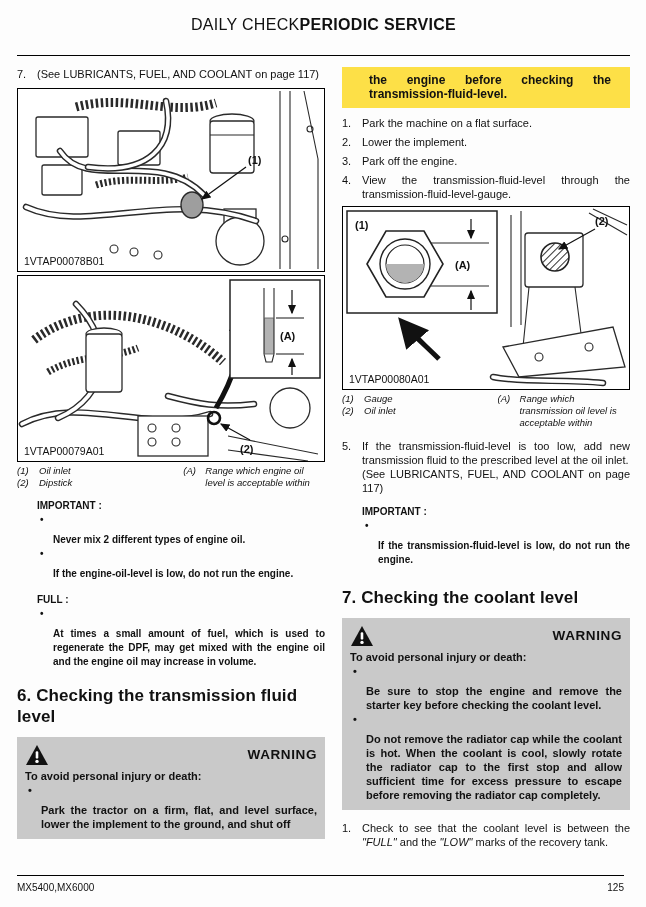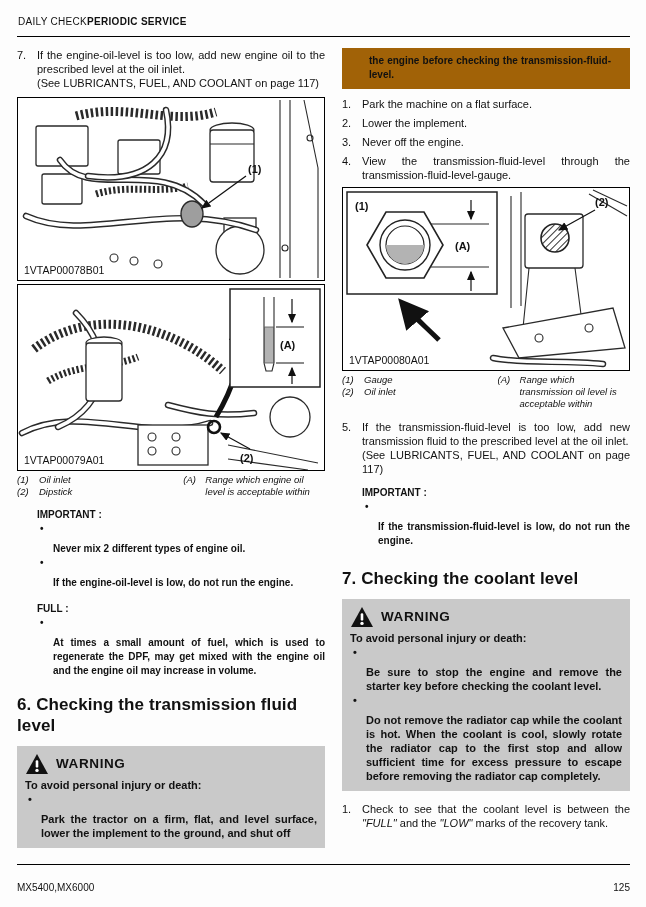--- a/index.html
+++ b/index.html
@@ -3,22 +3,22 @@
 <meta charset="utf-8">
 <style>
   * { margin:0; padding:0; box-sizing:border-box; }
   html,body { background:#e8e8e8; }
   body { font-family:"Liberation Sans", sans-serif; color:#111; }
   .page {
     position:relative; width:646px; height:907px; background:#fdfdfd;
     margin:0 auto; padding:12px 16px 0 17px; overflow:hidden;
   }
   
-  .hdr { display:flex; justify-content:flex-start; align-items:flex-end;
-         font-size:10px; padding:4px 1px 9px 1px; border-bottom:1.8px solid #000; }
+  .hdr { display:flex; justify-content:center; align-items:flex-end;
+         font-size:16px; padding:4px 1px 21px 1px; border-bottom:1.8px solid #000; }
   .hdr .l { letter-spacing:.3px; }
   .hdr .r { font-weight:bold; letter-spacing:.3px; }
   
   .cols { display:flex; gap:17px; margin-top:11px; }
   .colL { width:308px; flex:none; }
   .colR { width:288px; flex:none; }
   
   .bt { font-size:11px; line-height:14px; }
   .jt { text-align:justify; }
   .numitem { display:flex; margin-bottom:7px; }
@@ -47,28 +47,28 @@
   .impnote { margin:0 0 12px 20px; font-size:10px; line-height:14px; }
   .impnote .lbl { font-weight:bold; }
   .bullet { display:flex; font-weight:bold; }
   .bullet .dot { width:16px; flex:none; text-align:left; padding-left:3px; }
   .bullet .btxt { flex:1;margin-top:20px; }
   
   .h2 { font-size:17px; font-weight:bold; line-height:21px; margin:12px 0 10px 0;
         letter-spacing:.1px; }
   
   .warn { background:#c9c9c9; padding:7px 8px 8px 8px; font-size:11px; line-height:14px; }
-  .warn .whead { display:flex; align-items:center; gap:7px; margin-bottom:3px; }
+  .warn .whead { display:flex; align-items:center; gap:0; margin-bottom:3px;justify-content:space-between; }
   .warn .wword { font-weight:bold; font-size:13.5px; letter-spacing:.6px; }
   .warn .intro { font-weight:bold; }
-  .grayCont { background:#a16207; padding:6px 19px 7px 27px; font-weight:bold;
-              font-size:10px; line-height:14px; margin-bottom:8px; }
-  
-  .ftr { position:absolute; left:17px; right:16px; bottom:14px;
-         border-top:1.4px solid #000; padding-top:17px;
+  .grayCont { background:#fde047; padding:6px 19px 7px 27px; font-weight:bold;
+              font-size:12px; line-height:14px; margin-bottom:8px; }
+  
+  .ftr { position:absolute; left:17px; right:22px; bottom:14px;
+         border-top:1.4px solid #000; padding-top:6px;
          display:flex; justify-content:space-between; align-items:flex-start; }
   .ftr .fl { font-size:10px; }
   .ftr .fp { font-size:10px; }
   .it { font-style:italic; }
   .warnicon { flex:none; }
 </style>
 </head>
 <body>
 
 <div class="page">
@@ -78,21 +78,20 @@
     <span class="r">PERIODIC SERVICE</span>
   </div>
 
   <div class="cols">
 
     <div class="colL">
 
       <div class="numitem bt">
         <span class="num">7.</span>
         <span class="txt">
-          <span class="jt" style="display:block">If the engine-oil-level is too low, add new engine oil to the prescribed level at the oil inlet.</span>
           <span class="jt" style="display:block">(See LUBRICANTS, FUEL, AND COOLANT on page 117)</span>
         </span>
       </div>
 
       <div class="fig">
         <svg width="305" height="182" viewBox="0 0 305 182">
           <defs>
             <marker id="arr1" markerWidth="9" markerHeight="8" refX="7" refY="3.5" orient="auto">
               <path d="M0,0L8,3.5L0,7Z" fill="#111"></path>
               </marker>
@@ -241,21 +240,21 @@
         <div class="numitem">
           <span class="num">1.</span>
           <span class="txt">Park the machine on a flat surface.</span>
           </div>
         <div class="numitem">
           <span class="num">2.</span>
           <span class="txt">Lower the implement.</span>
           </div>
         <div class="numitem">
           <span class="num">3.</span>
-          <span class="txt">Never off the engine.</span>
+          <span class="txt">Park off the engine.</span>
           </div>
         <div class="numitem">
           <span class="num">4.</span>
           <span class="txt jt">View the transmission-fluid-level through the transmission-fluid-level-gauge.</span>
           </div>
       </div>
 
       <div class="fig" style="margin-top:4px">
         <svg width="285" height="182" viewBox="0 0 285 182">
           <defs>

